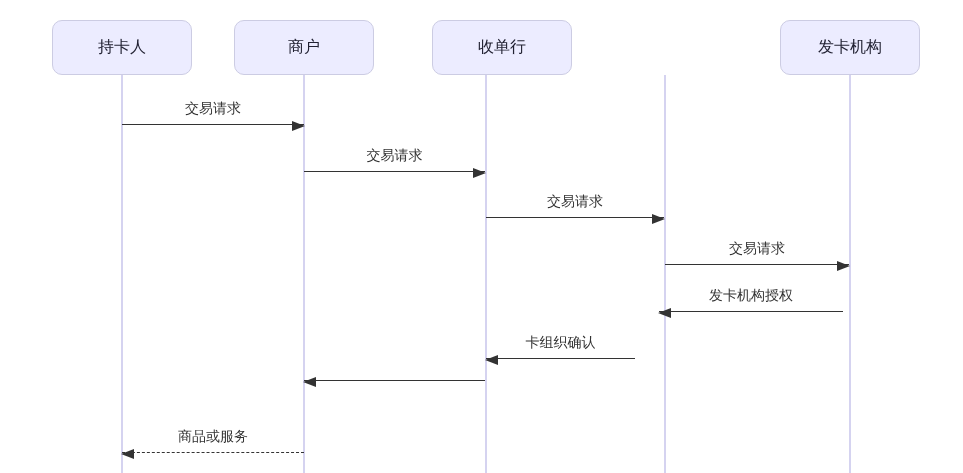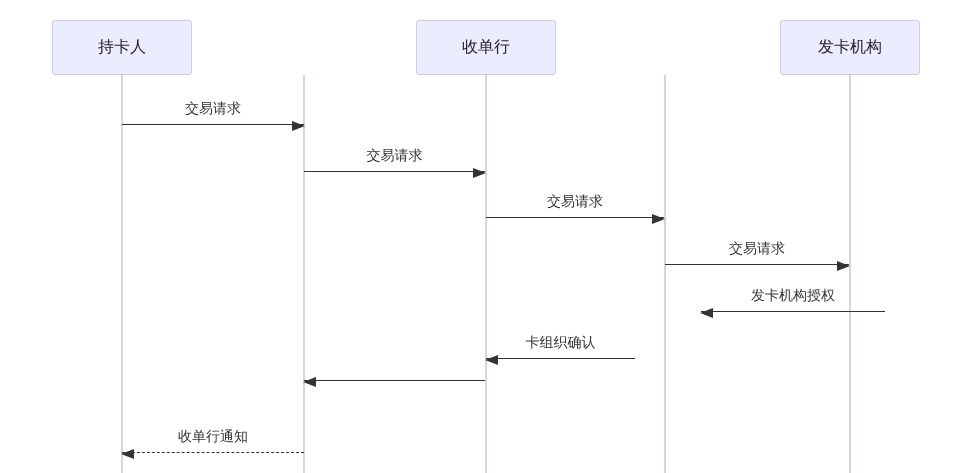--- a/index.html
+++ b/index.html
@@ -16,21 +16,21 @@
     overflow: hidden;
   }
   
   .actor {
     position: absolute;
     top: 20px;
     width: 140px;
     height: 55px;
     background: #ECECFF;
     border: 1px solid #CCCCE3;
-    border-radius: 3px;
+    border-radius: 10px;
     display: flex;
     align-items: center;
     justify-content: center;
     font-size: 16px;
     color: #222233;
     z-index: 2;
   }
   
   .lifeline {
     position: absolute;
@@ -85,21 +85,24 @@
 
   <div class="lifeline" style="left:121px"></div>
   <div class="lifeline" style="left:303px"></div>
   <div class="lifeline" style="left:485px"></div>
   <div class="lifeline" style="left:664px"></div>
   <div class="lifeline" style="left:849px"></div>
 
   <div class="actor" style="left:52px">
     <span>持卡人</span>
   </div>
-  <div class="actor" style="left:416px">
+  <div class="actor" style="left:234px">
+    <span>商户</span>
+  </div>
+  <div class="actor" style="left:432px">
     <span>收单行</span>
   </div>
   <div class="actor" style="left:780px">
     <span>发卡机构</span>
   </div>
 
   <div class="message" style="left:122px; width:182px; top:99px">
     <div class="msg-label">交易请求</div>
     <div class="msg-line">
       <div class="arrowhead right"></div>
@@ -120,40 +123,40 @@
     </div>
   </div>
 
   <div class="message" style="left:665px; width:184px; top:239px">
     <div class="msg-label">交易请求</div>
     <div class="msg-line">
       <div class="arrowhead right"></div>
     </div>
   </div>
 
-  <div class="message" style="left:701px; width:184px; top:286px">
+  <div class="message" style="left:659px; width:184px; top:286px">
     <div class="msg-label">发卡机构授权</div>
     <div class="msg-line">
       <div class="arrowhead left"></div>
     </div>
   </div>
 
   <div class="message" style="left:486px; width:149px; top:333px">
     <div class="msg-label">卡组织确认</div>
     <div class="msg-line">
       <div class="arrowhead left"></div>
     </div>
   </div>
 
   <div class="message" style="left:304px; width:181px; top:380px">
     <div class="msg-line">
       <div class="arrowhead left"></div>
     </div>
   </div>
 
   <div class="message" style="left:122px; width:182px; top:427px">
-    <div class="msg-label">收单行通知</div>
+    <div class="msg-label">商品或服务</div>
     <div class="msg-line dashed">
       <div class="arrowhead left"></div>
     </div>
   </div>
 
 </div>
 
 </body></html>

